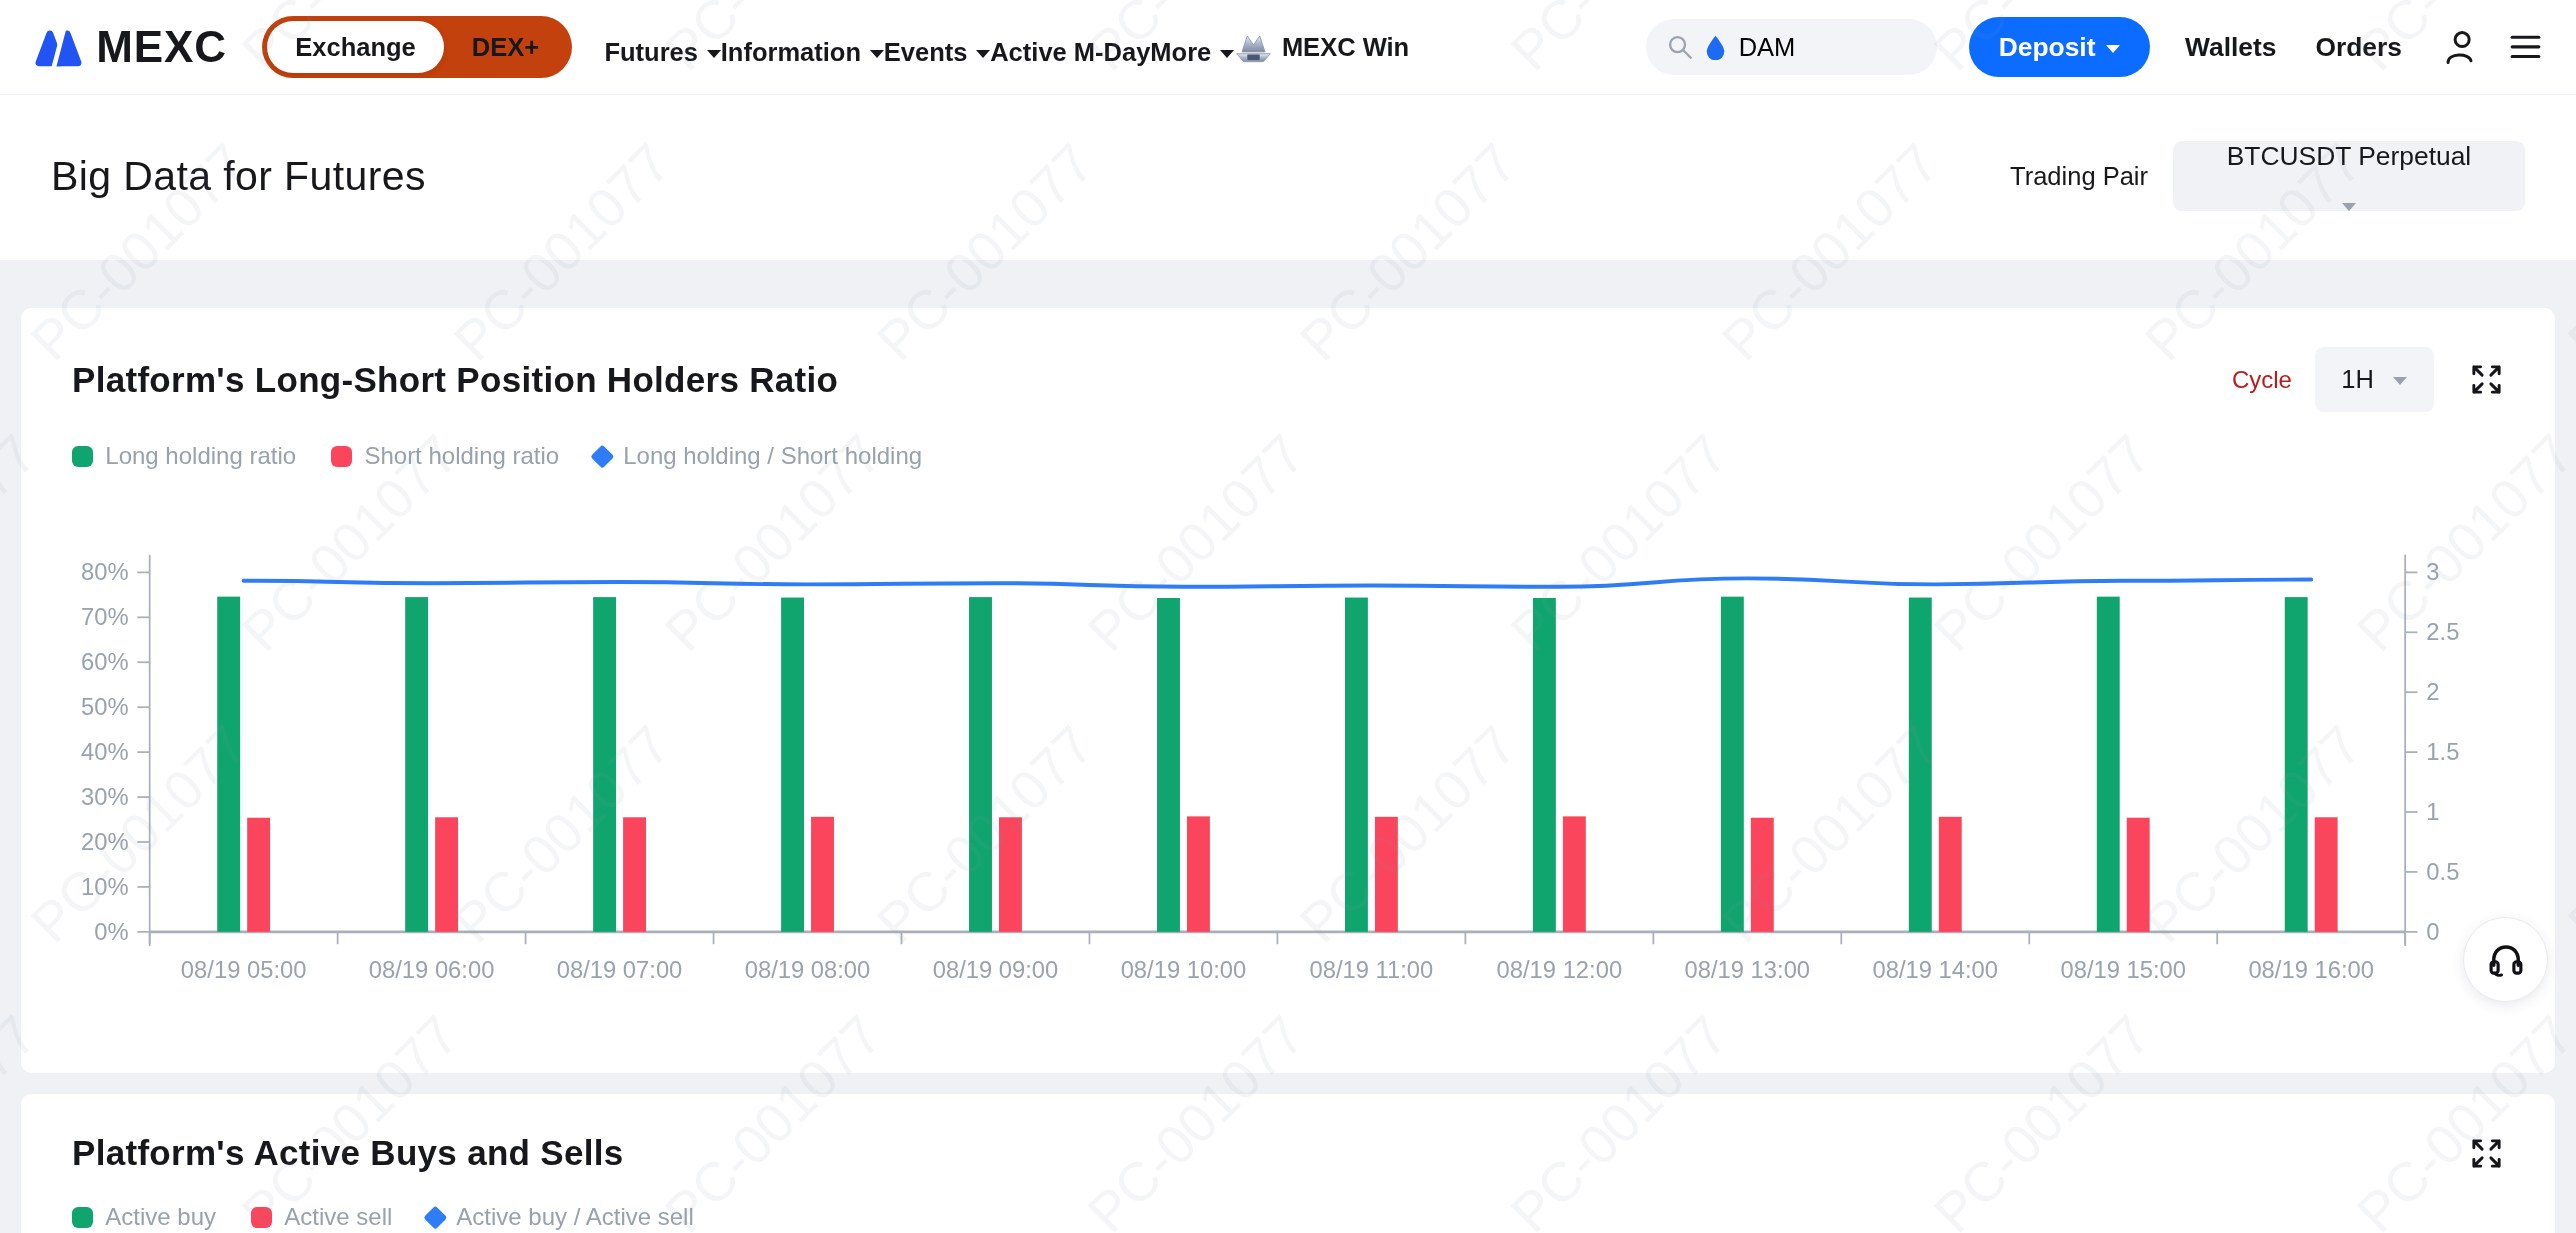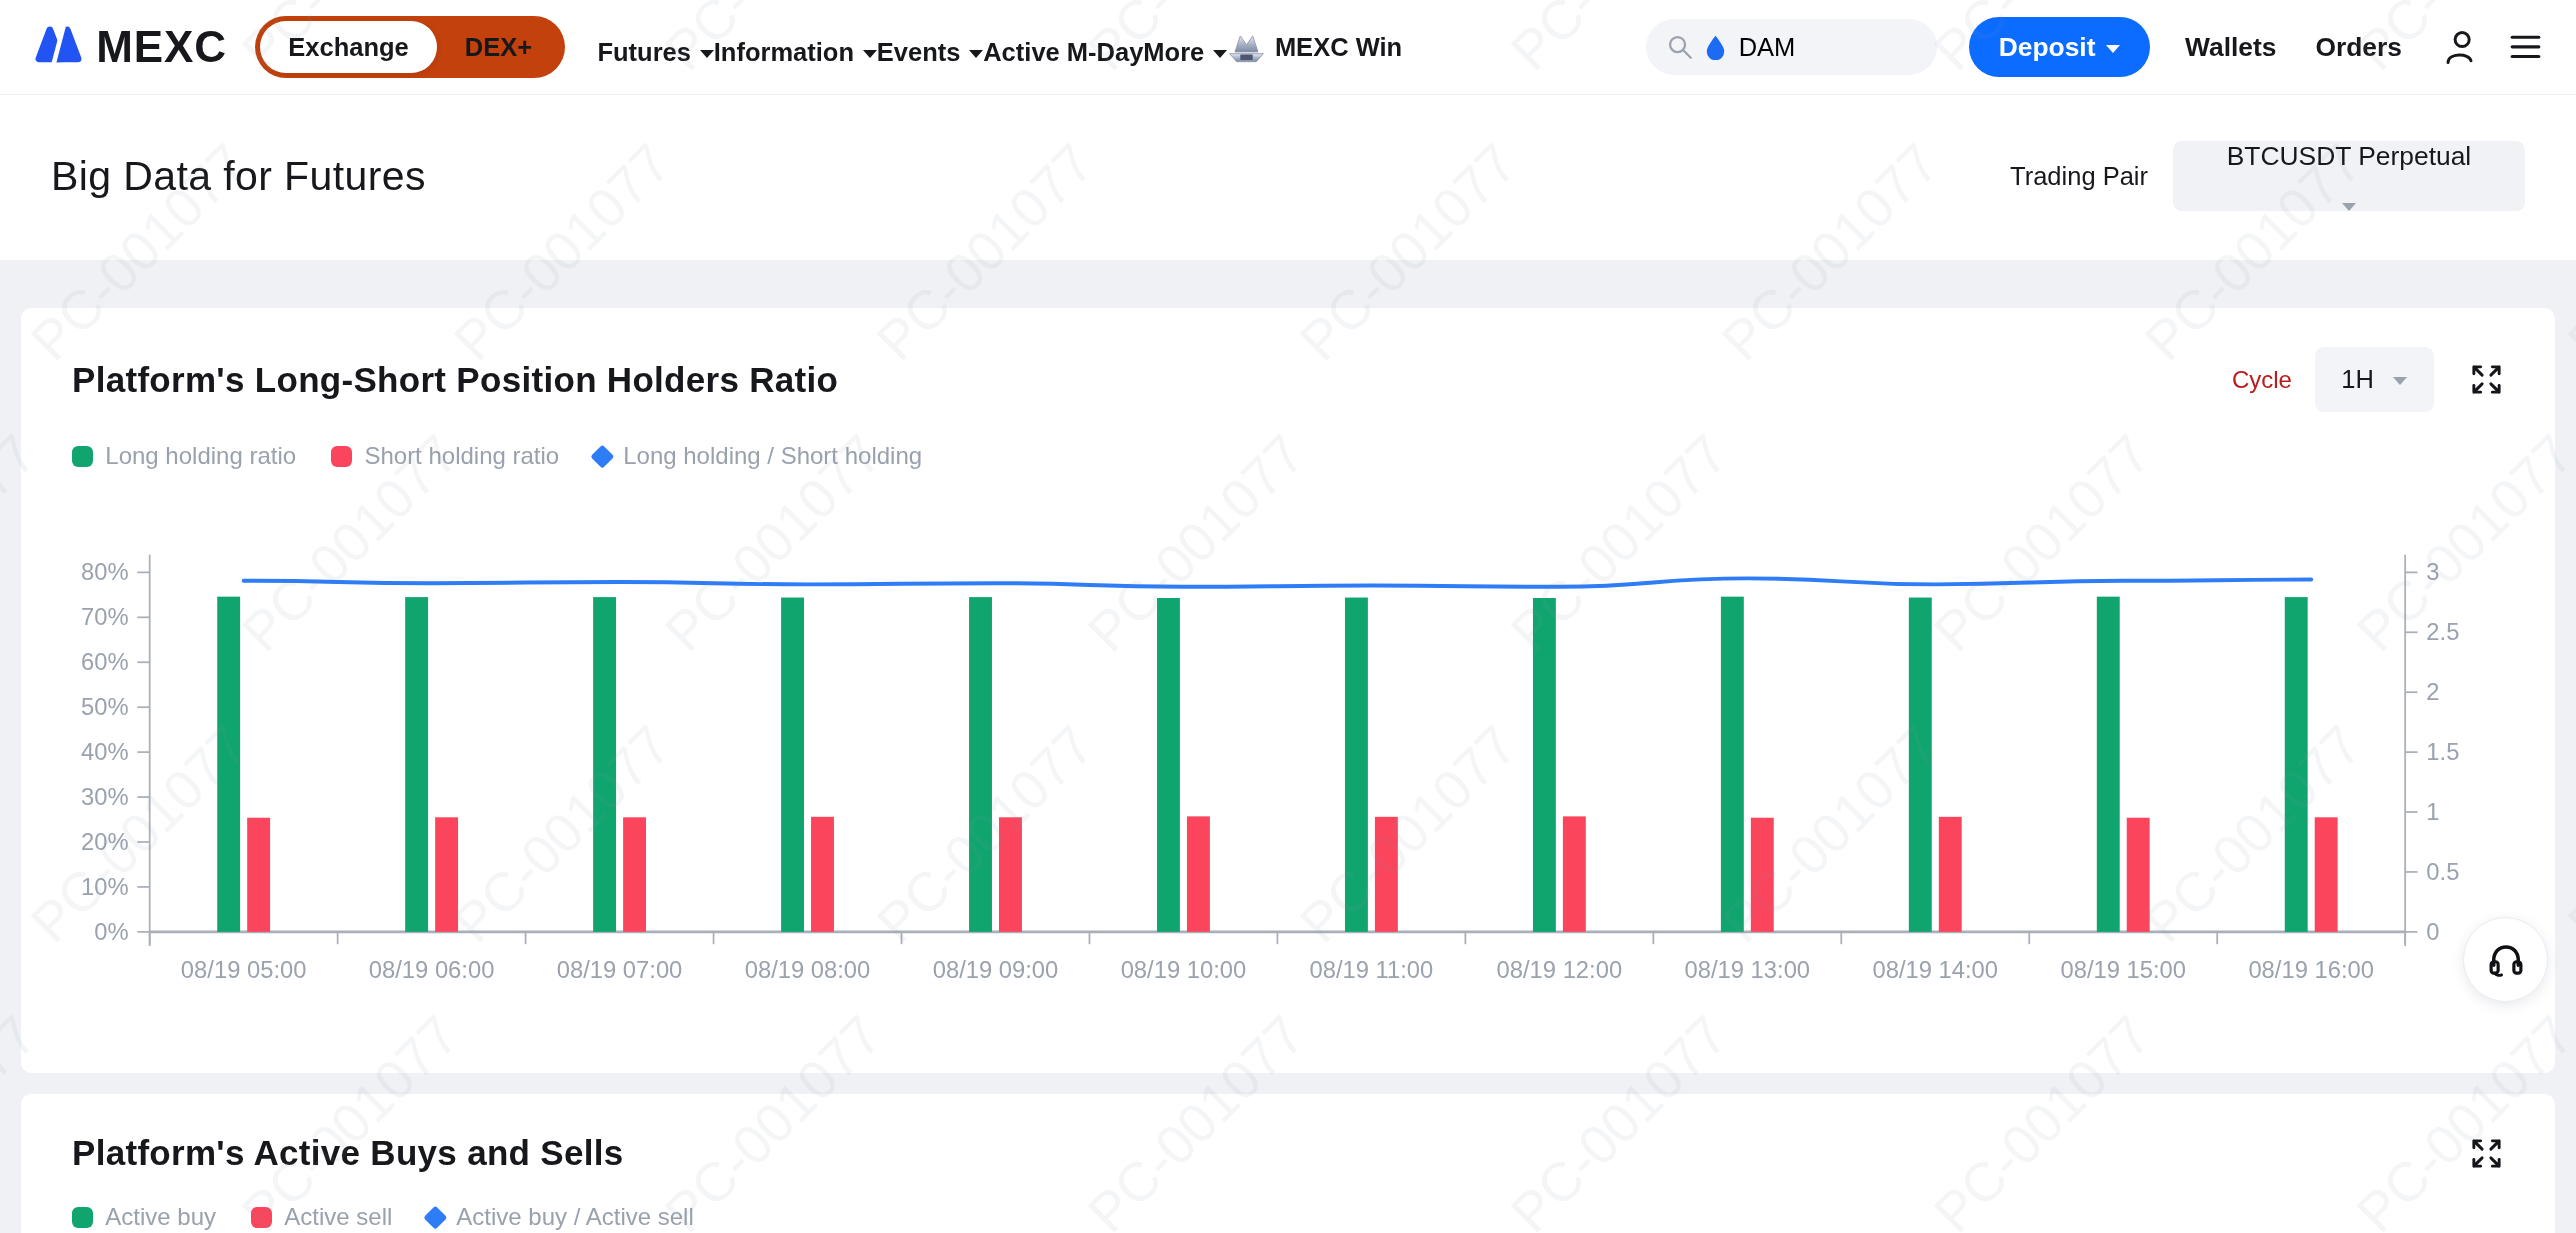--- a/index.html
+++ b/index.html
@@ -2,21 +2,21 @@
 <html style="font-size:14px"><head>
 <meta charset="utf-8">
 <style>
   * { margin:0; padding:0; box-sizing:border-box; }
   html,body { width:2576px; height:1233px; overflow:hidden; background:#fff;
     font-family:"Liberation Sans","DejaVu Sans",sans-serif; color:#17181c; }
 
   
   .header { height:95px; display:flex; align-items:center; padding:0 33px;
     border-bottom:1.8px solid #eceef3; background:#fff; position:relative; z-index:5; }
-  .logo { display:flex; align-items:flex-start; gap:12.3px; margin-right:28px; }
+  .logo { display:flex; align-items:flex-end; gap:12.3px; margin-right:35px; }
   .logo-word { font-size:44px; font-weight:700; letter-spacing:0.9px; }
   .seg-toggle { background:#c2410c; border-radius:880px; padding:5.3px; display:flex;
     align-items:center; margin-right:32px; }
   .seg { font-size:25.5px; font-weight:600; padding:11.5px 28px; border-radius:880px; cursor:pointer; }
   .seg.active { background:#fff; box-shadow:0 1.8px 7px rgba(0,0,0,.08); }
   .nav { display:flex; align-items:flex-end; }
   .nav-item { display:flex; align-items:center; gap:8.8px; font-size:25.5px; font-weight:600; cursor:pointer; white-space:nowrap; }
   .caret { width:0; height:0; border-left:7px solid transparent; border-right:7px solid transparent;
     border-top:8.8px solid #17181c; margin-top:3.5px; }
   .caret.white { border-top-color:#fff; }

